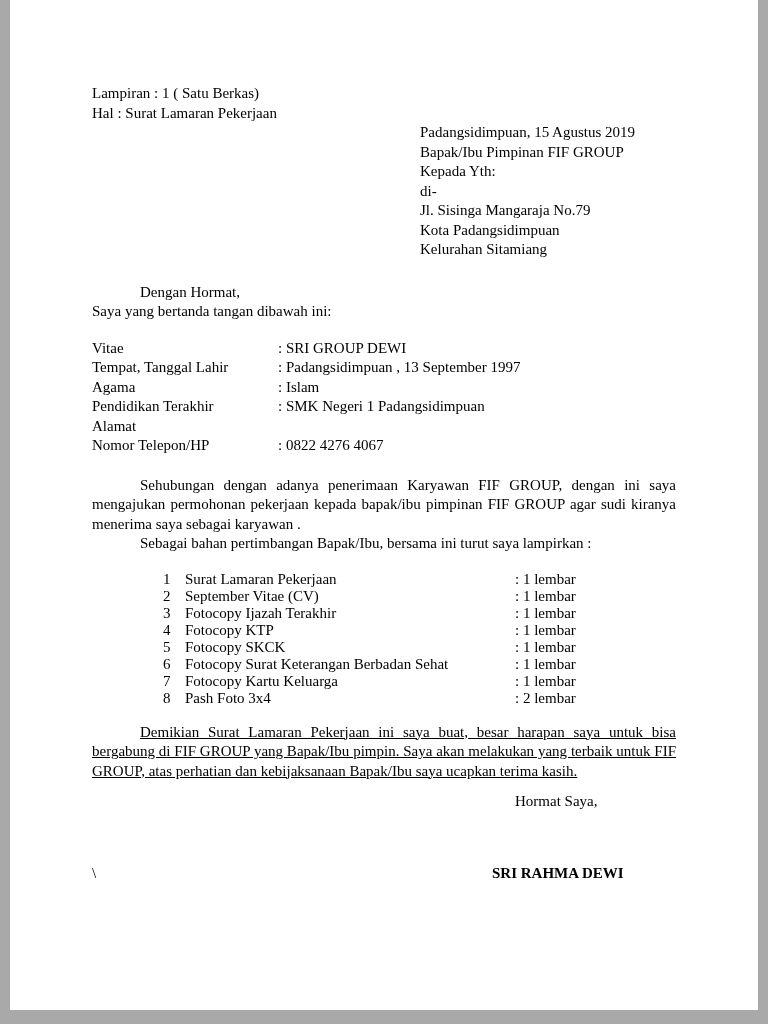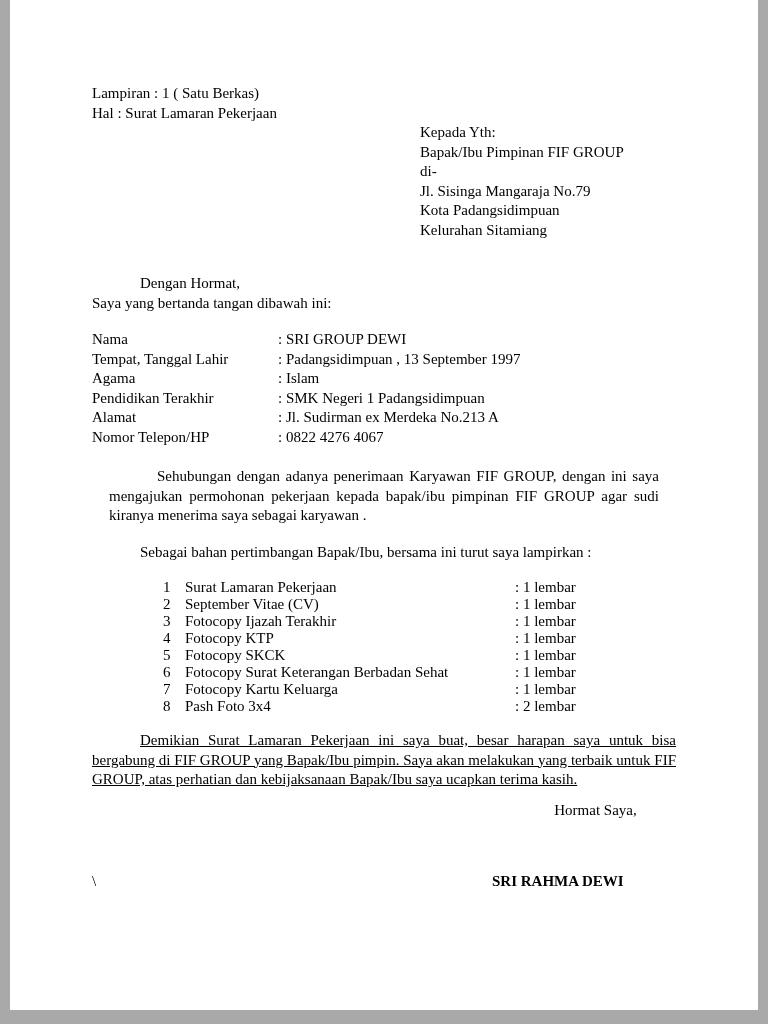--- a/index.html
+++ b/index.html
@@ -29,31 +29,31 @@
     font-size: 15px;
     line-height: 19.5px;
     color: #000000;
   }
   .header-left div { white-space: pre; }
   .recipient-block {
     margin-left: 328px;
     margin-top: 0;
   }
   .salutation {
-    margin-top: 34px;
+    margin-top: 23px;
     text-indent: 48px;
   }
   .fields {
     margin-top: 17px;
   }
   .field-row { display: flex; }
   .field-label { width: 186px; flex: 0 0 186px; }
   .field-value { flex: 1; }
   .para {
-    margin: 17px;
+    margin: 0;
     margin-top: 20px;
     text-align: justify;
     text-indent: 48px;
   }
   .para-intro {
     margin: 0;
     text-indent: 48px;
   }
   .attachments {
     margin-top: 17px;
@@ -66,72 +66,71 @@
   .closing {
     margin: 0;
     margin-top: 16px;
     text-align: justify;
     text-indent: 48px;
     text-decoration: underline;
   }
   .hormat {
     margin-top: 11px;
     margin-left: 423px;
-    text-align: center;
   }
   .signature-row {
     margin-top: 52px;
     display: flex;
   }
   .stray { flex: 0 0 400px; }
   .signature-name { font-weight: bold; }
 </style>
 </head>
 <body>
 
 <div class="canvas">
   <div class="page">
 
     <div class="header-left">
       <div>Lampiran : 1 ( Satu Berkas)</div>
       <div>Hal : Surat Lamaran Pekerjaan</div>
     </div>
 
     <div class="recipient-block">
+      <div>Padangsidimpuan, 15 Agustus 2019</div>
+      <div>Bapak/Ibu Pimpinan FIF GROUP</div>
       <div>Kepada Yth:</div>
-      <div>Bapak/Ibu Pimpinan FIF GROUP</div>
       <div>di-</div>
       <div>Jl. Sisinga Mangaraja No.79</div>
       <div>Kota Padangsidimpuan</div>
       <div>Kelurahan Sitamiang</div>
     </div>
 
     <div class="salutation">Dengan Hormat,</div>
     <div>Saya yang bertanda tangan dibawah ini:</div>
 
     <div class="fields">
       <div class="field-row">
-        <span class="field-label">Nama</span>
+        <span class="field-label">Vitae</span>
         <span class="field-value">: SRI GROUP DEWI</span>
       </div>
       <div class="field-row">
         <span class="field-label">Tempat, Tanggal Lahir</span>
         <span class="field-value">: Padangsidimpuan , 13 September 1997</span>
       </div>
       <div class="field-row">
         <span class="field-label">Agama</span>
         <span class="field-value">: Islam</span>
       </div>
       <div class="field-row">
         <span class="field-label">Pendidikan Terakhir</span>
         <span class="field-value">: SMK Negeri 1 Padangsidimpuan</span>
       </div>
       <div class="field-row">
         <span class="field-label">Alamat</span>
-        <span class="field-value">: Jl. Sudirman ex Merdeka No.213 A</span>
       </div>
       <div class="field-row">
         <span class="field-label">Nomor  Telepon/HP</span>
         <span class="field-value">: 0822 4276 4067</span>
       </div>
     </div>
 
     <p class="para">Sehubungan dengan adanya penerimaan Karyawan  FIF GROUP, dengan ini saya mengajukan permohonan  pekerjaan kepada bapak/ibu pimpinan FIF GROUP agar sudi kiranya menerima saya sebagai karyawan .</p>
     <p class="para-intro">Sebagai bahan  pertimbangan Bapak/Ibu, bersama ini turut saya lampirkan :</p>
 

